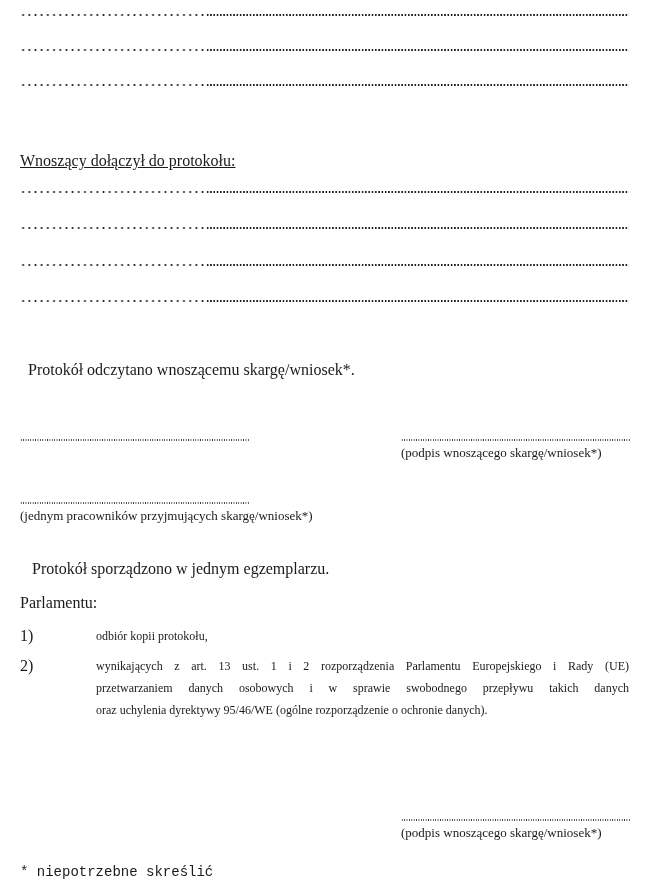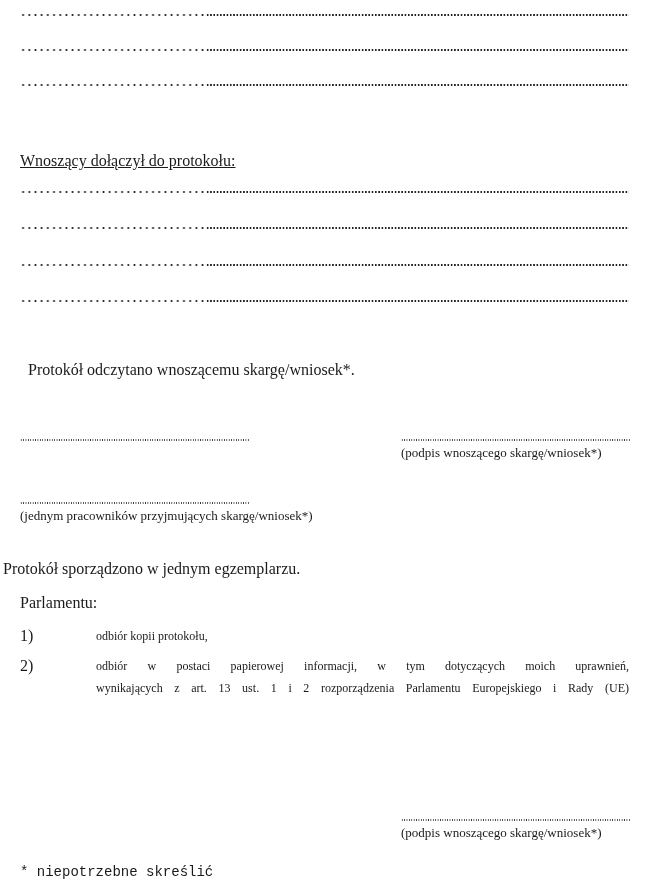--- a/index.html
+++ b/index.html
@@ -121,31 +121,32 @@
 
 <div class="text" style="left:20px; top:360px;margin-left:8px;">Protokół odczytano wnoszącemu skargę/wniosek*.</div>
 
 <div class="sigline" style="left:20px; top:439px; width:229px;"></div>
 <div class="sigline" style="left:401px; top:439px; width:229px;"></div>
 <div class="caption" style="left:401px; top:445px;">(podpis wnoszącego skargę/wniosek*)</div>
 
 <div class="sigline" style="left:20px; top:502px; width:229px;"></div>
 <div class="caption" style="left:20px; top:508px;">(jednym pracowników przyjmujących skargę/wniosek*)</div>
 
-<div class="text" style="left:3px; top:559px;">Protokół sporządzono w jednym egzemplarzu.</div>
+<div class="text" style="left:32px; top:559px;">Protokół sporządzono w jednym egzemplarzu.</div>
 
 <div class="text" style="left:20px; top:593px;">Parlamentu:</div>
 
 <div class="list-num" style="top:626px;">1)</div>
 <div class="list-body" style="top:625px;">
   <span class="justify-line last">odbiór kopii protokołu,</span>
 </div>
 
 <div class="list-num" style="top:656px;">2)</div>
 <div class="list-body" style="top:655px;">
-  <span class="justify-line">odbiór w postaci papierowej informacji, w tym dotyczących moich uprawnień,</span>
   <span class="justify-line">wynikających z art. 13 ust. 1 i 2 rozporządzenia Parlamentu Europejskiego i Rady (UE)</span>
+  <span class="justify-line">przetwarzaniem danych osobowych i w sprawie swobodnego przepływu takich danych</span>
+  <span class="justify-line last">oraz uchylenia dyrektywy 95/46/WE (ogólne rozporządzenie o ochronie danych).</span>
 </div>
 
 <div class="sigline" style="left:401px; top:819px; width:229px;"></div>
 <div class="caption" style="left:401px; top:825px;">(podpis wnoszącego skargę/wniosek*)</div>
 
 <div class="caption" style="left:20px; top:864px; font-size:14px;font-family:Liberation Mono, monospace;">* niepotrzebne skreślić</div>
 
 </body></html>

